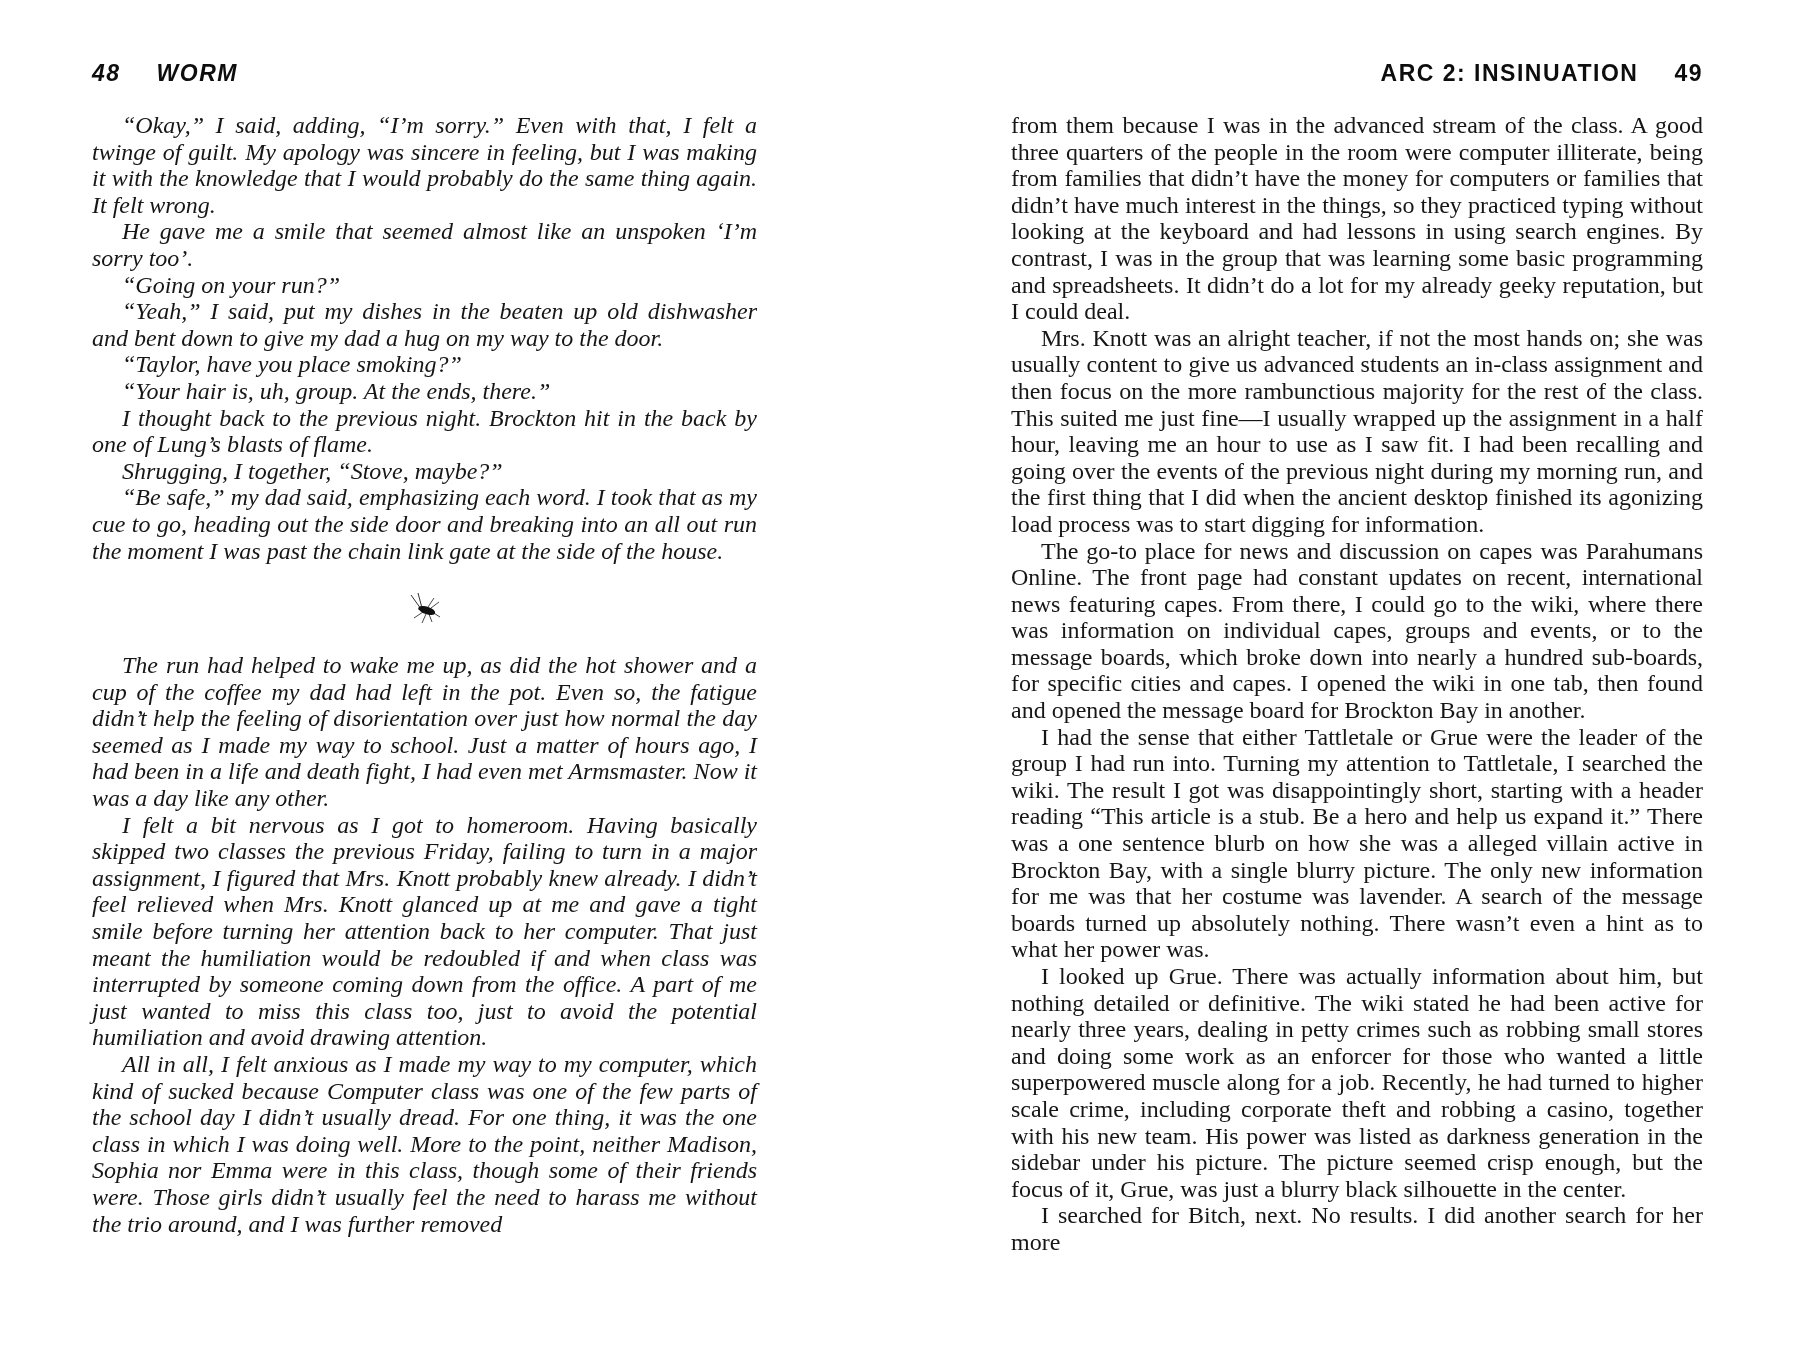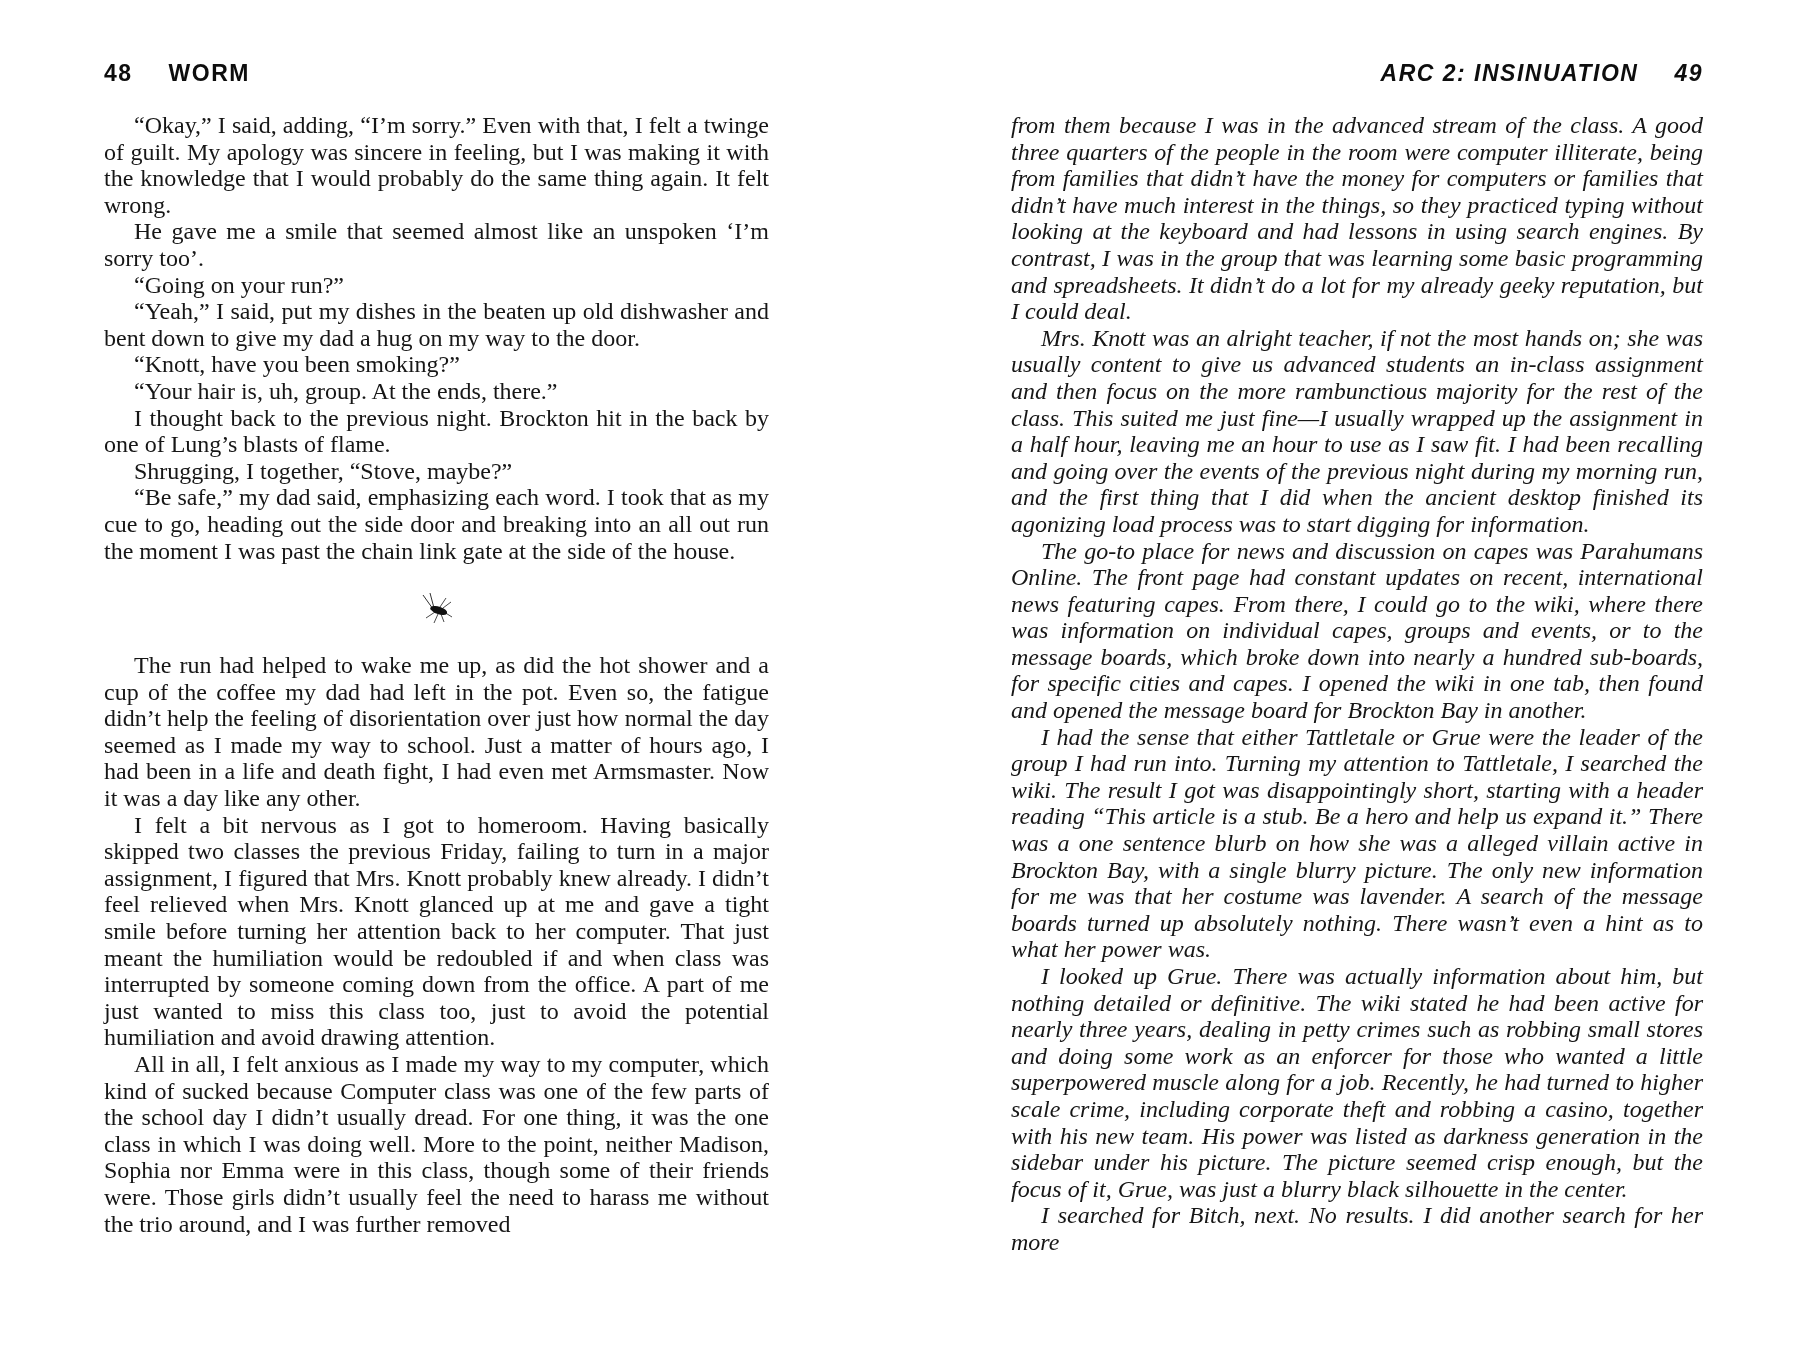--- a/index.html
+++ b/index.html
@@ -15,22 +15,22 @@
     width: 1800px;
     height: 1350px;
     background: #ffffff;
     overflow: hidden;
   }
   .page {
     position: absolute;
     top: 0;
     height: 1350px;
   }
-  .page-left  { left: 104px;  width: 665px; }
-  .page-right { left: 1011px; width: 692px; font-style: italic; }
+  .page-left  { left: 92px;  width: 665px; font-style: italic; }
+  .page-right { left: 1011px; width: 692px; }
 
   .page-header {
     position: absolute;
     top: 58px;
     left: 0;
     right: 0;
     display: flex;
     align-items: baseline;
     font-family: "Liberation Sans", sans-serif;
     font-weight: 700;
@@ -76,21 +76,21 @@
     <header class="page-header hdr-left">
       <span>48</span>
       <span>WORM</span>
     </header>
     <div class="page-body">
       <div>
           <p class="para">“Okay,” I said, adding, “I’m sorry.” Even with that, I felt a twinge of guilt. My apology was sincere in feeling, but I was making it with the knowledge that I would probably do the same thing again. It felt wrong.</p>
           <p class="para">He gave me a smile that seemed almost like an unspoken ‘I’m sorry too’.</p>
           <p class="para">“Going on your run?”</p>
           <p class="para">“Yeah,” I said, put my dishes in the beaten up old dishwasher and bent down to give my dad a hug on my way to the door.</p>
-          <p class="para">“Knott, have you been smoking?”</p>
+          <p class="para">“Taylor, have you place smoking?”</p>
           <p class="para">“Your hair is, uh, group. At the ends, there.”</p>
           <p class="para">I thought back to the previous night. Brockton hit in the back by one of Lung’s blasts of flame.</p>
           <p class="para">Shrugging, I together, “Stove, maybe?”</p>
           <p class="para">“Be safe,” my dad said, emphasizing each word. I took that as my cue to go, heading out the side door and breaking into an all out run the moment I was past the chain link gate at the side of the house.</p>
         </div>
       <div class="divider">
         <svg class="bug" width="34" height="34" viewBox="0 0 34 34" aria-hidden="true">
 
           <path d="M13 18 L3 4 M14 17 L10 2" stroke="#1a1a1a" stroke-width="0.9" fill="none"></path>
 

